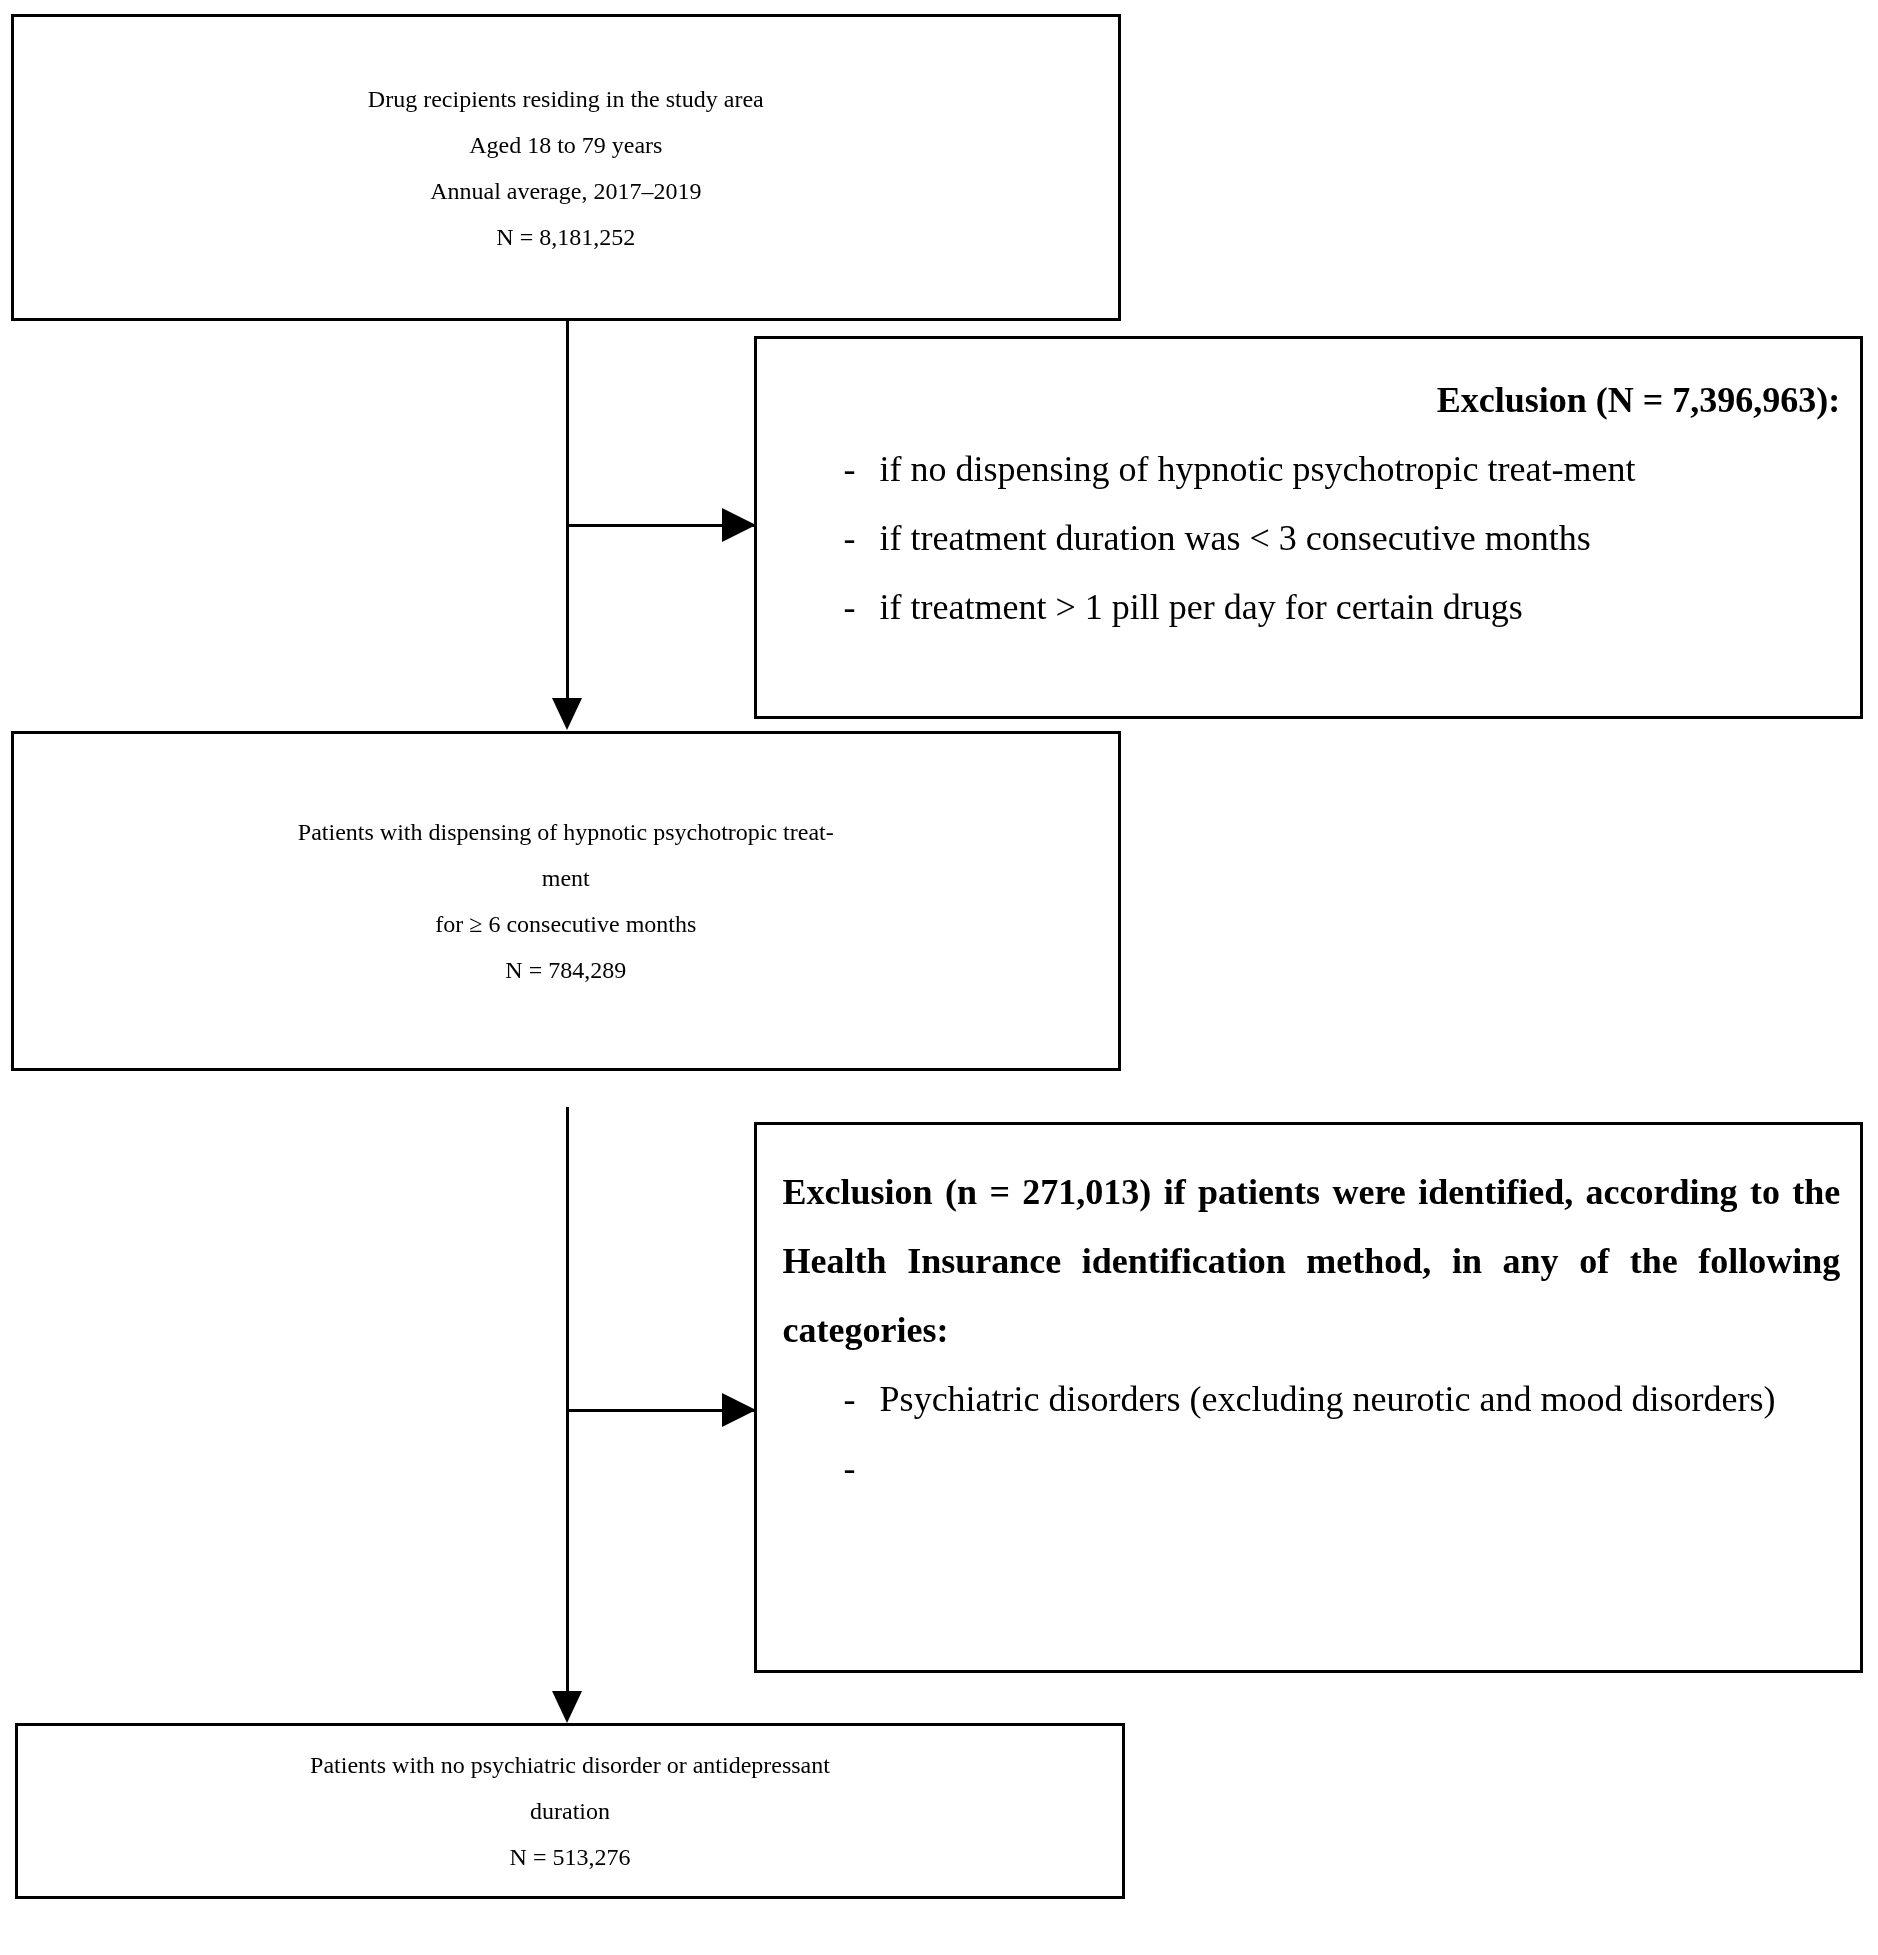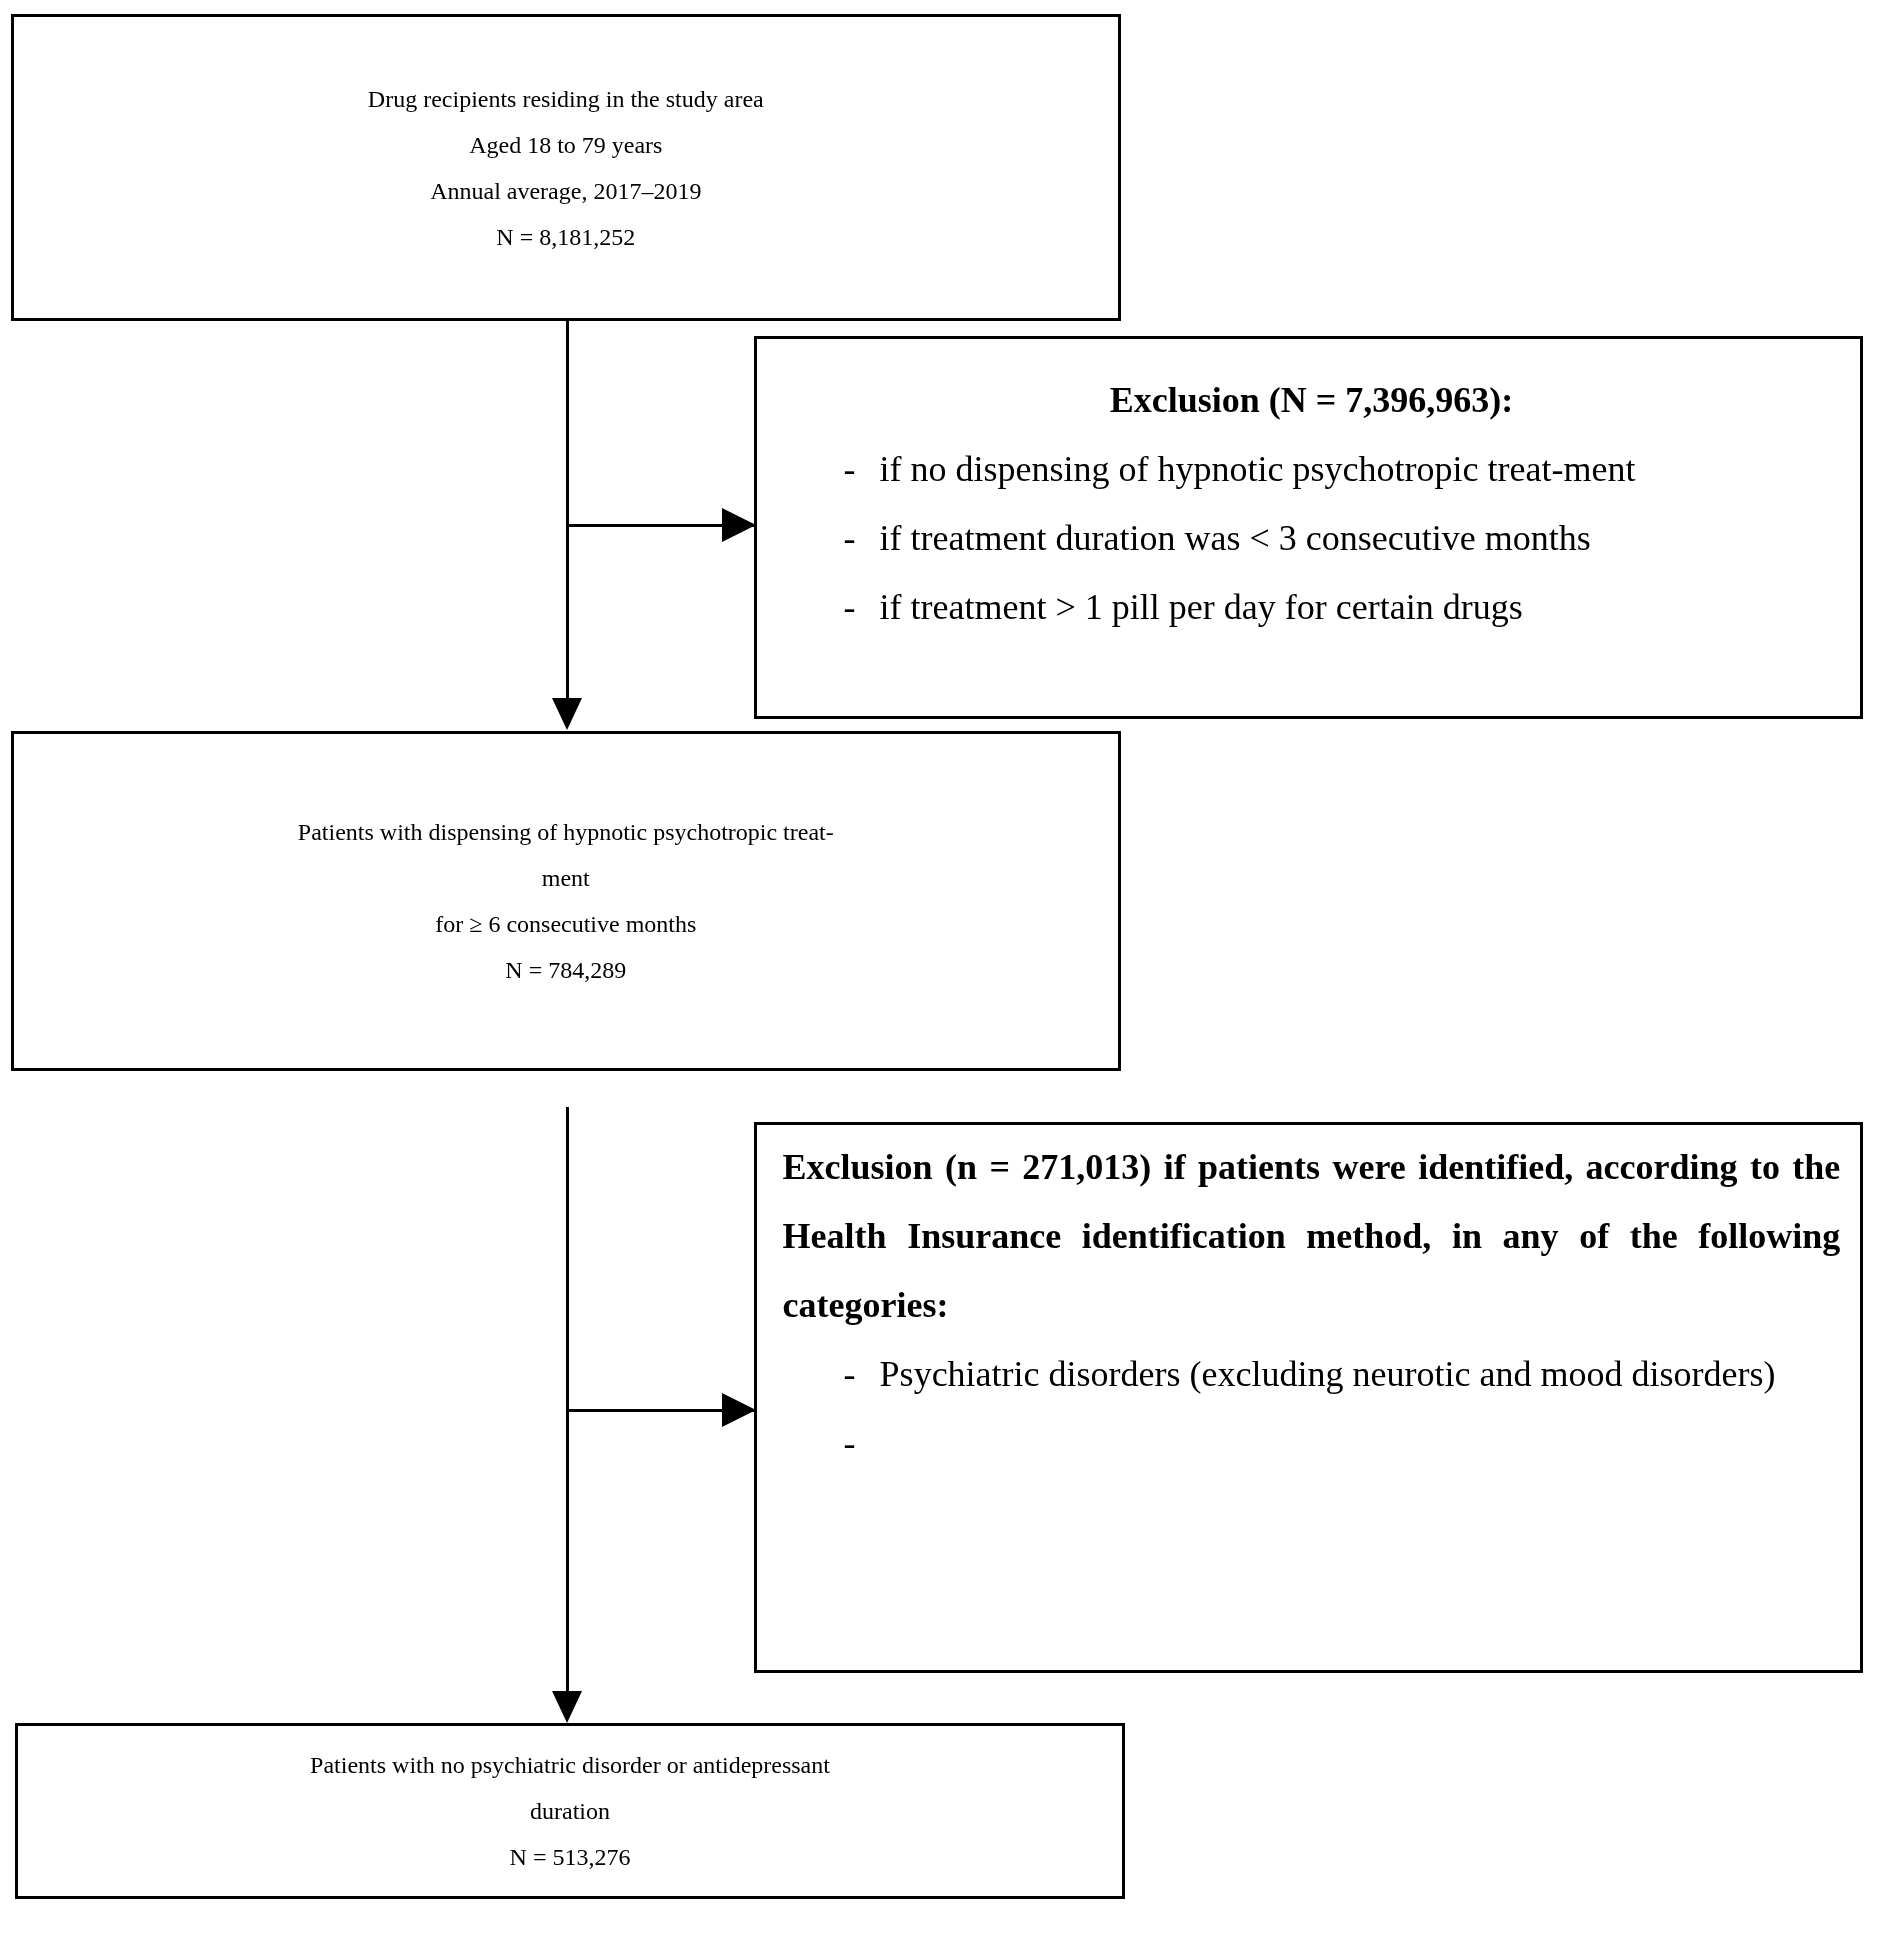--- a/index.html
+++ b/index.html
@@ -30,21 +30,21 @@
     line-height:1.92;
     white-space:pre;
   }
   .excl-box{
     padding:26.6px 19.7px 19.7px 25.6px;
   }
   .excl-title{
     font-weight:bold;
     font-size:36px;
     line-height:1.92;
-    text-align:center;
+    text-align:right;
   }
   .excl-title-just{
     font-weight:bold;
     font-size:36px;
     line-height:1.92;
     text-align:justify;
   }
   ul.bullets{
     list-style:none;
     margin:0;
@@ -131,21 +131,21 @@
     <div class="flow-line">for ≥ 6 consecutive months</div>
     <div class="flow-line">N = 784,289</div>
   </div>
 
   <div class="vline" style="left:566px;top:1107px;width:3.4px;height:586px;"></div>
   <div class="arrow-down" style="left:552px;top:1691px;"></div>
 
   <div class="hline" style="left:567px;top:1409px;width:191px;height:3px;"></div>
   <div class="arrow-right" style="left:722px;top:1393px;"></div>
 
-  <div class="box excl-box" style="left:754px;top:1122px;width:1109px;height:551px;padding-top:8px;">
+  <div class="box excl-box" style="left:754px;top:1122px;width:1109px;height:551px;padding-top:33px;">
     <div class="excl-title-just">Exclusion (n = 271,013) if patients were identified, according to the Health Insurance identification method, in any of the following categories:</div>
     <ul class="bullets">
       <li>
         <span class="dash">-</span>
         <span>Psychiatric disorders (excluding neurotic and mood disorders)</span>
       </li>
       <li>
         <span class="dash">-</span>
       </li>
     </ul>

